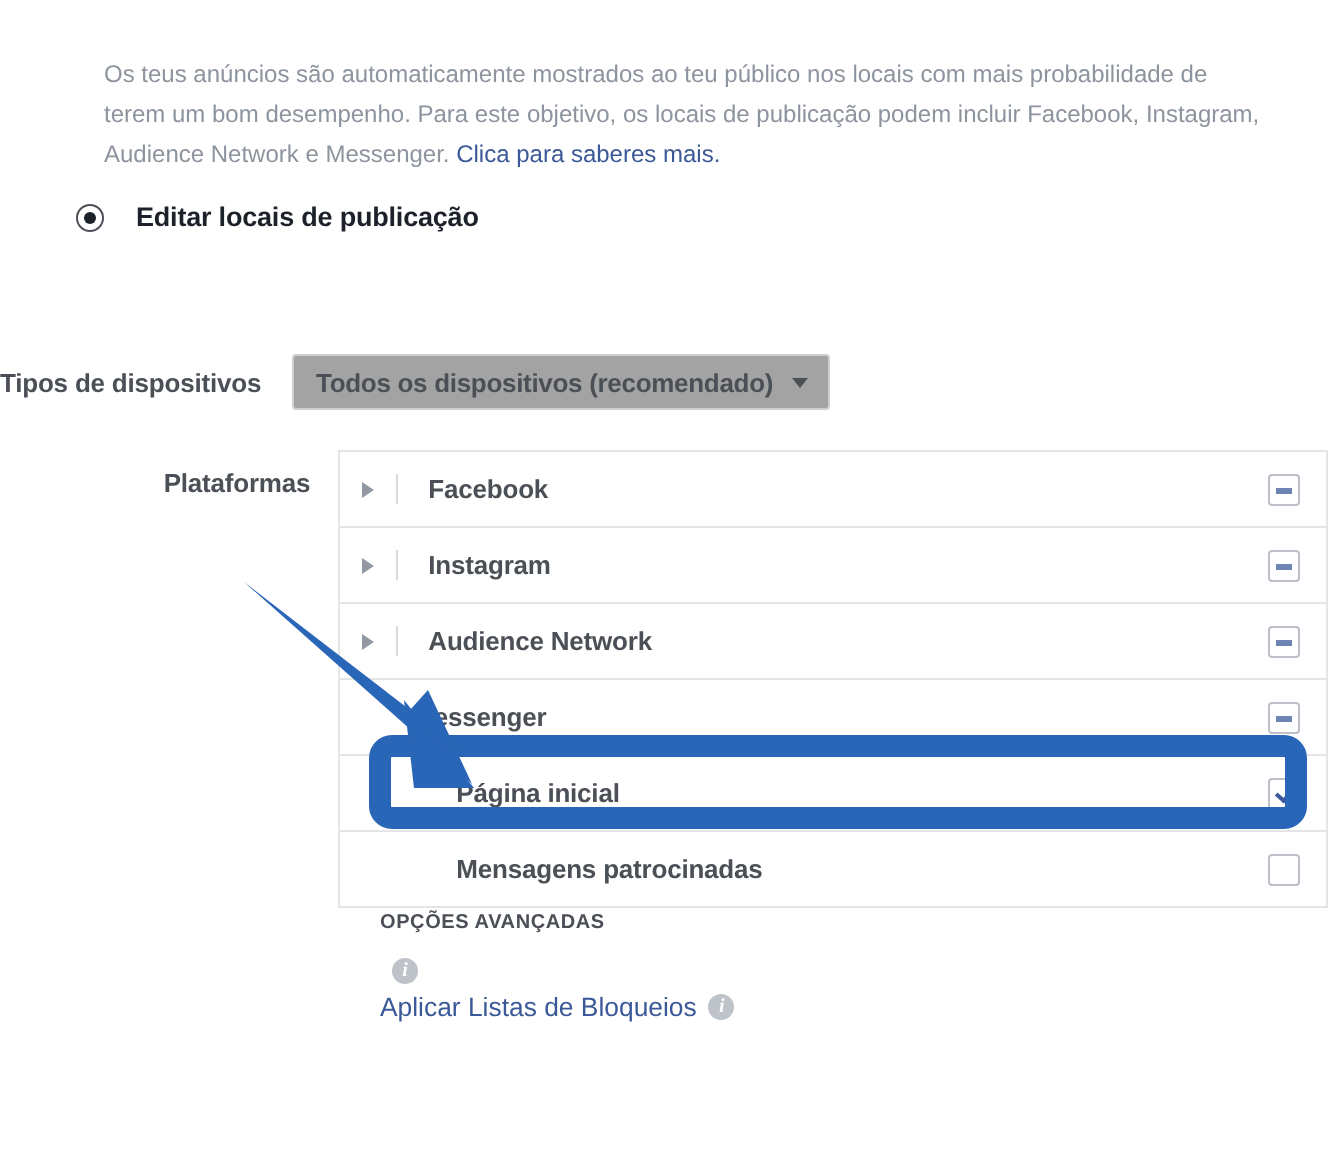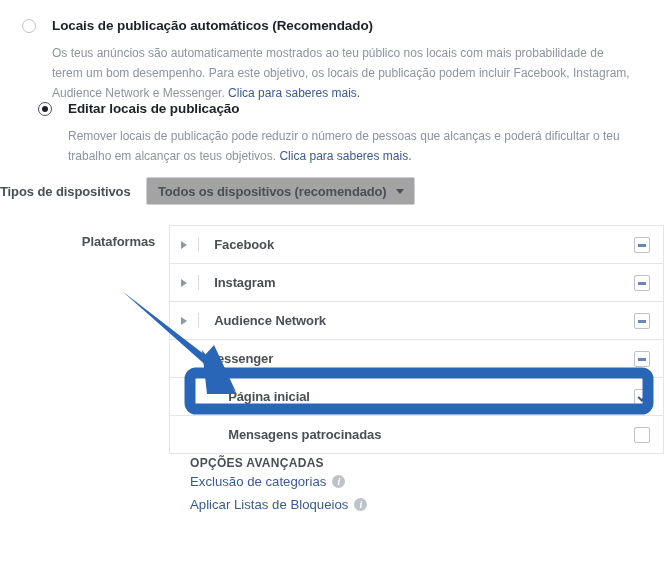--- a/index.html
+++ b/index.html
@@ -243,24 +243,24 @@
 
   
   .advanced {
     position: absolute;
     left: 190px;
     top: 456px;
     width: 420px;
   }
   .adv-title {
     font-weight: bold;
-    font-size: 12px;
+    font-size: 10px;
     color: #4b4f56;
     letter-spacing: 0.3px;
-    margin-bottom: 0;
+    margin-bottom: 12px;
   }
   .adv-link {
     color: #3b5998;
     font-size: 13.2px;
     line-height: 23px;
     display: flex;
     align-items: center;
     cursor: pointer;
   }
   .info-icon {
@@ -288,36 +288,29 @@
     height: 576px;
     pointer-events: none;
   }
 </style>
 </head>
 <body>
 
 <div class="page">
 
   <div class="option-block" style="top:18px;">
-    <div class="option-head">
-      <span class="radio"></span>
-      <span class="option-title">Locais de publicação automáticos (Recomendado)</span>
-    </div>
     <div class="option-desc">
       <span>Os teus anúncios são automaticamente mostrados ao teu público nos locais com mais probabilidade de terem um bom desempenho. Para este objetivo, os locais de publicação podem incluir Facebook, Instagram, Audience Network e Messenger. </span><span class="link">Clica para saberes mais.</span>
     </div>
   </div>
 
   <div class="option-block" style="top:101px;padding-left:16px;">
     <div class="option-head">
       <span class="radio checked"></span>
       <span class="option-title">Editar locais de publicação</span>
-    </div>
-    <div class="option-desc">
-      <span>Remover locais de publicação pode reduzir o número de pessoas que alcanças e poderá dificultar o teu trabalho em alcançar os teus objetivos. </span><span class="link">Clica para saberes mais.</span>
     </div>
   </div>
 
   <div class="device-row">
     <div class="field-label">Tipos de dispositivos</div>
     <div class="select-box">
       <span>Todos os dispositivos (recomendado)</span>
       <span class="caret"></span>
     </div>
   </div>
@@ -367,21 +360,20 @@
         <span class="row-label sub">Mensagens patrocinadas</span>
         <span class="checkbox"></span>
       </div>
 
     </div>
   </div>
 
   <div class="advanced">
     <div class="adv-title">OPÇÕES AVANÇADAS</div>
     <div class="adv-link">
-      <span>Exclusão de categorias</span>
       <span class="info-icon">i</span>
     </div>
     <div class="adv-link">
       <span>Aplicar Listas de Bloqueios</span>
       <span class="info-icon">i</span>
     </div>
   </div>
 
   <svg class="overlay" width="664" height="576" viewBox="0 0 664 576">
     <rect x="190" y="373" width="458" height="36" rx="6" ry="6" fill="none" stroke="#2a66b7" stroke-width="11"></rect>

